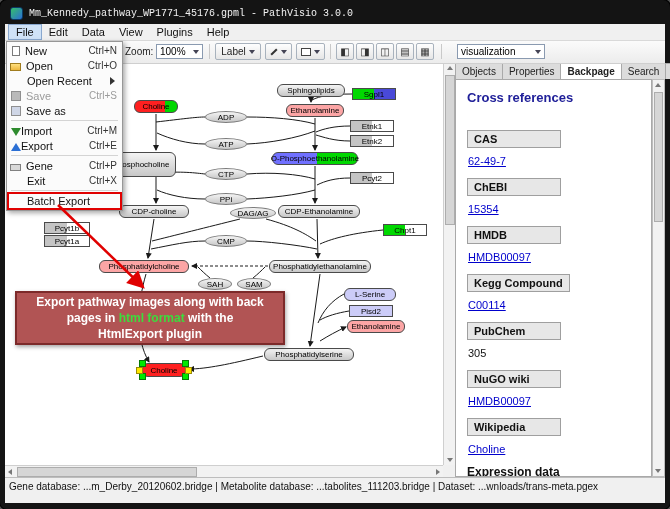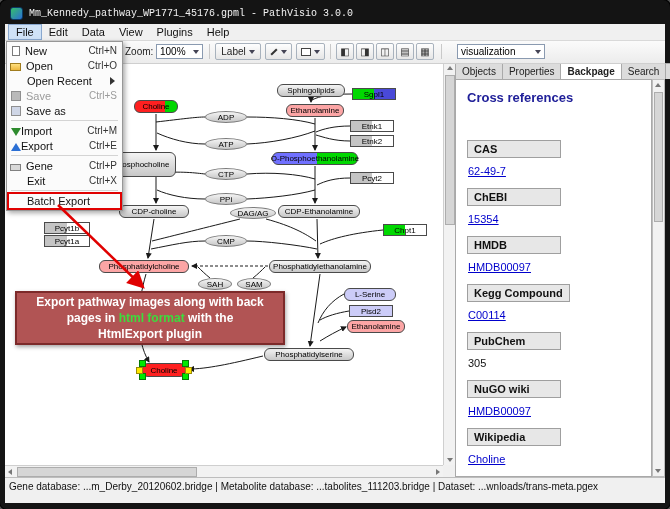--- a/index.html
+++ b/index.html
@@ -56,21 +56,21 @@
   .tri-left{border-top:3px solid transparent;border-bottom:3px solid transparent;border-right:4px solid #777;}
   .tri-right{border-top:3px solid transparent;border-bottom:3px solid transparent;border-left:4px solid #777;}
   .tri-up{border-left:3px solid transparent;border-right:3px solid transparent;border-bottom:4px solid #777;}
   .tri-down{border-left:3px solid transparent;border-right:3px solid transparent;border-top:4px solid #777;}
   
   .panel{position:absolute;left:455px;top:63px;width:210px;height:414px;background:#ececec;z-index:3;}
   .tabs{display:flex;height:16px;font-size:10px;}
   .tab{padding:2px 6px 0 6px;background:#dcdcdc;border:1px solid #a9a9a9;border-bottom:none;color:#222;margin-right:-1px;}
   .tab.selected{background:#ffffff;font-weight:bold;}
   .panel-content{position:absolute;left:0;top:16px;width:197px;height:398px;background:#fff;border:1px solid #a9a9a9;box-sizing:border-box;overflow:hidden;padding:10px 0 0 11px;}
-  .bp-heading{font-size:13px;font-weight:bold;color:#202099;margin-bottom:34px;}
+  .bp-heading{font-size:13px;font-weight:bold;color:#202099;margin-bottom:24px;}
   .bp-section{margin-bottom:9px;}
   .bp-header{display:inline-block;min-width:80px;background:#e7e7e7;border:1px solid #9f9f9f;font-size:11px;font-weight:bold;padding:2px 6px;color:#111;}
   .bp-link{font-size:11px;color:#0000cc;text-decoration:underline;margin:7px 0 10px 1px;cursor:pointer;}
   .bp-value{font-size:11px;color:#111;margin:7px 0 10px 1px;}
   .bp-footer{font-size:12px;font-weight:bold;color:#111;margin-top:4px;}
   .panel-scroll{position:absolute;left:197px;top:16px;width:13px;height:398px;background:#f2f2f2;border:1px solid #bdbdbd;box-sizing:border-box;}
   
   .statusbar{position:absolute;left:5px;top:477px;width:660px;height:26px;background:#f0f0f0;border-top:1px solid #bdbdbd;font-size:10px;color:#111;padding:3px 0 0 4px;box-sizing:border-box;z-index:3;}
   
   .file-menu{position:absolute;left:6px;top:41px;width:113px;background:#fbfbfb;border:1px solid #979797;box-shadow:2px 2px 5px rgba(0,0,0,.35);z-index:10;font-size:11px;padding:1px;}

